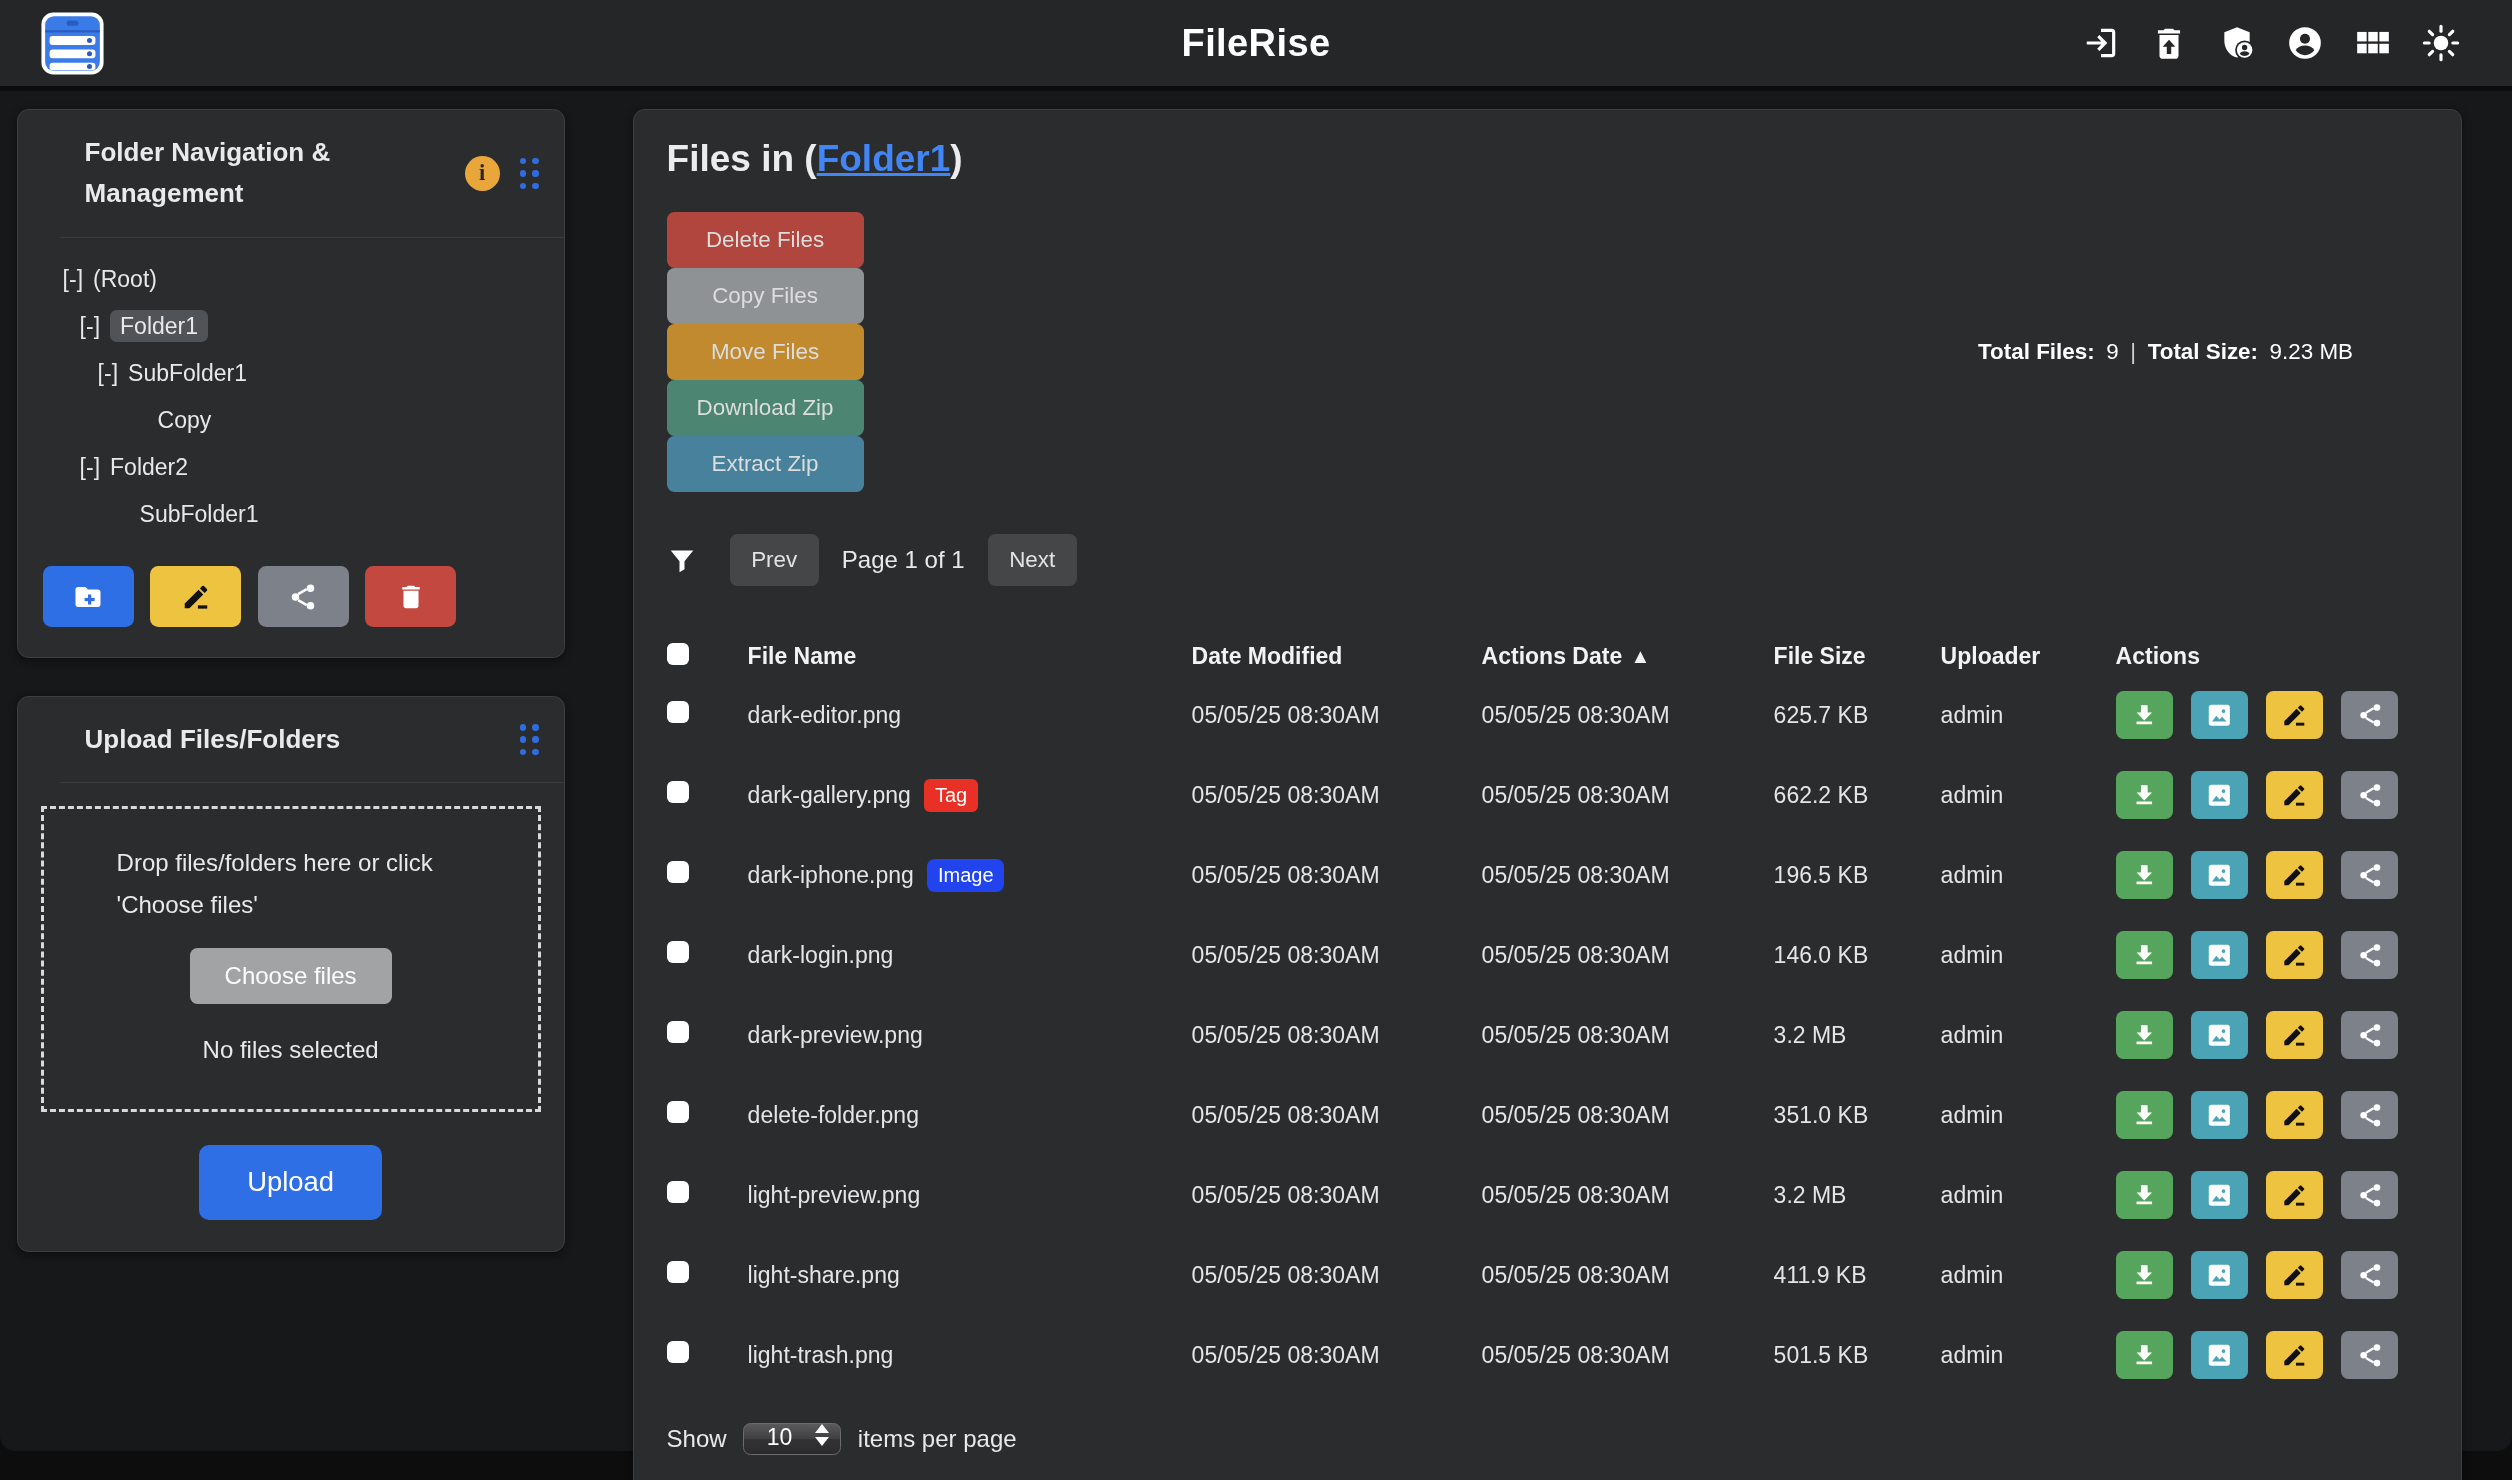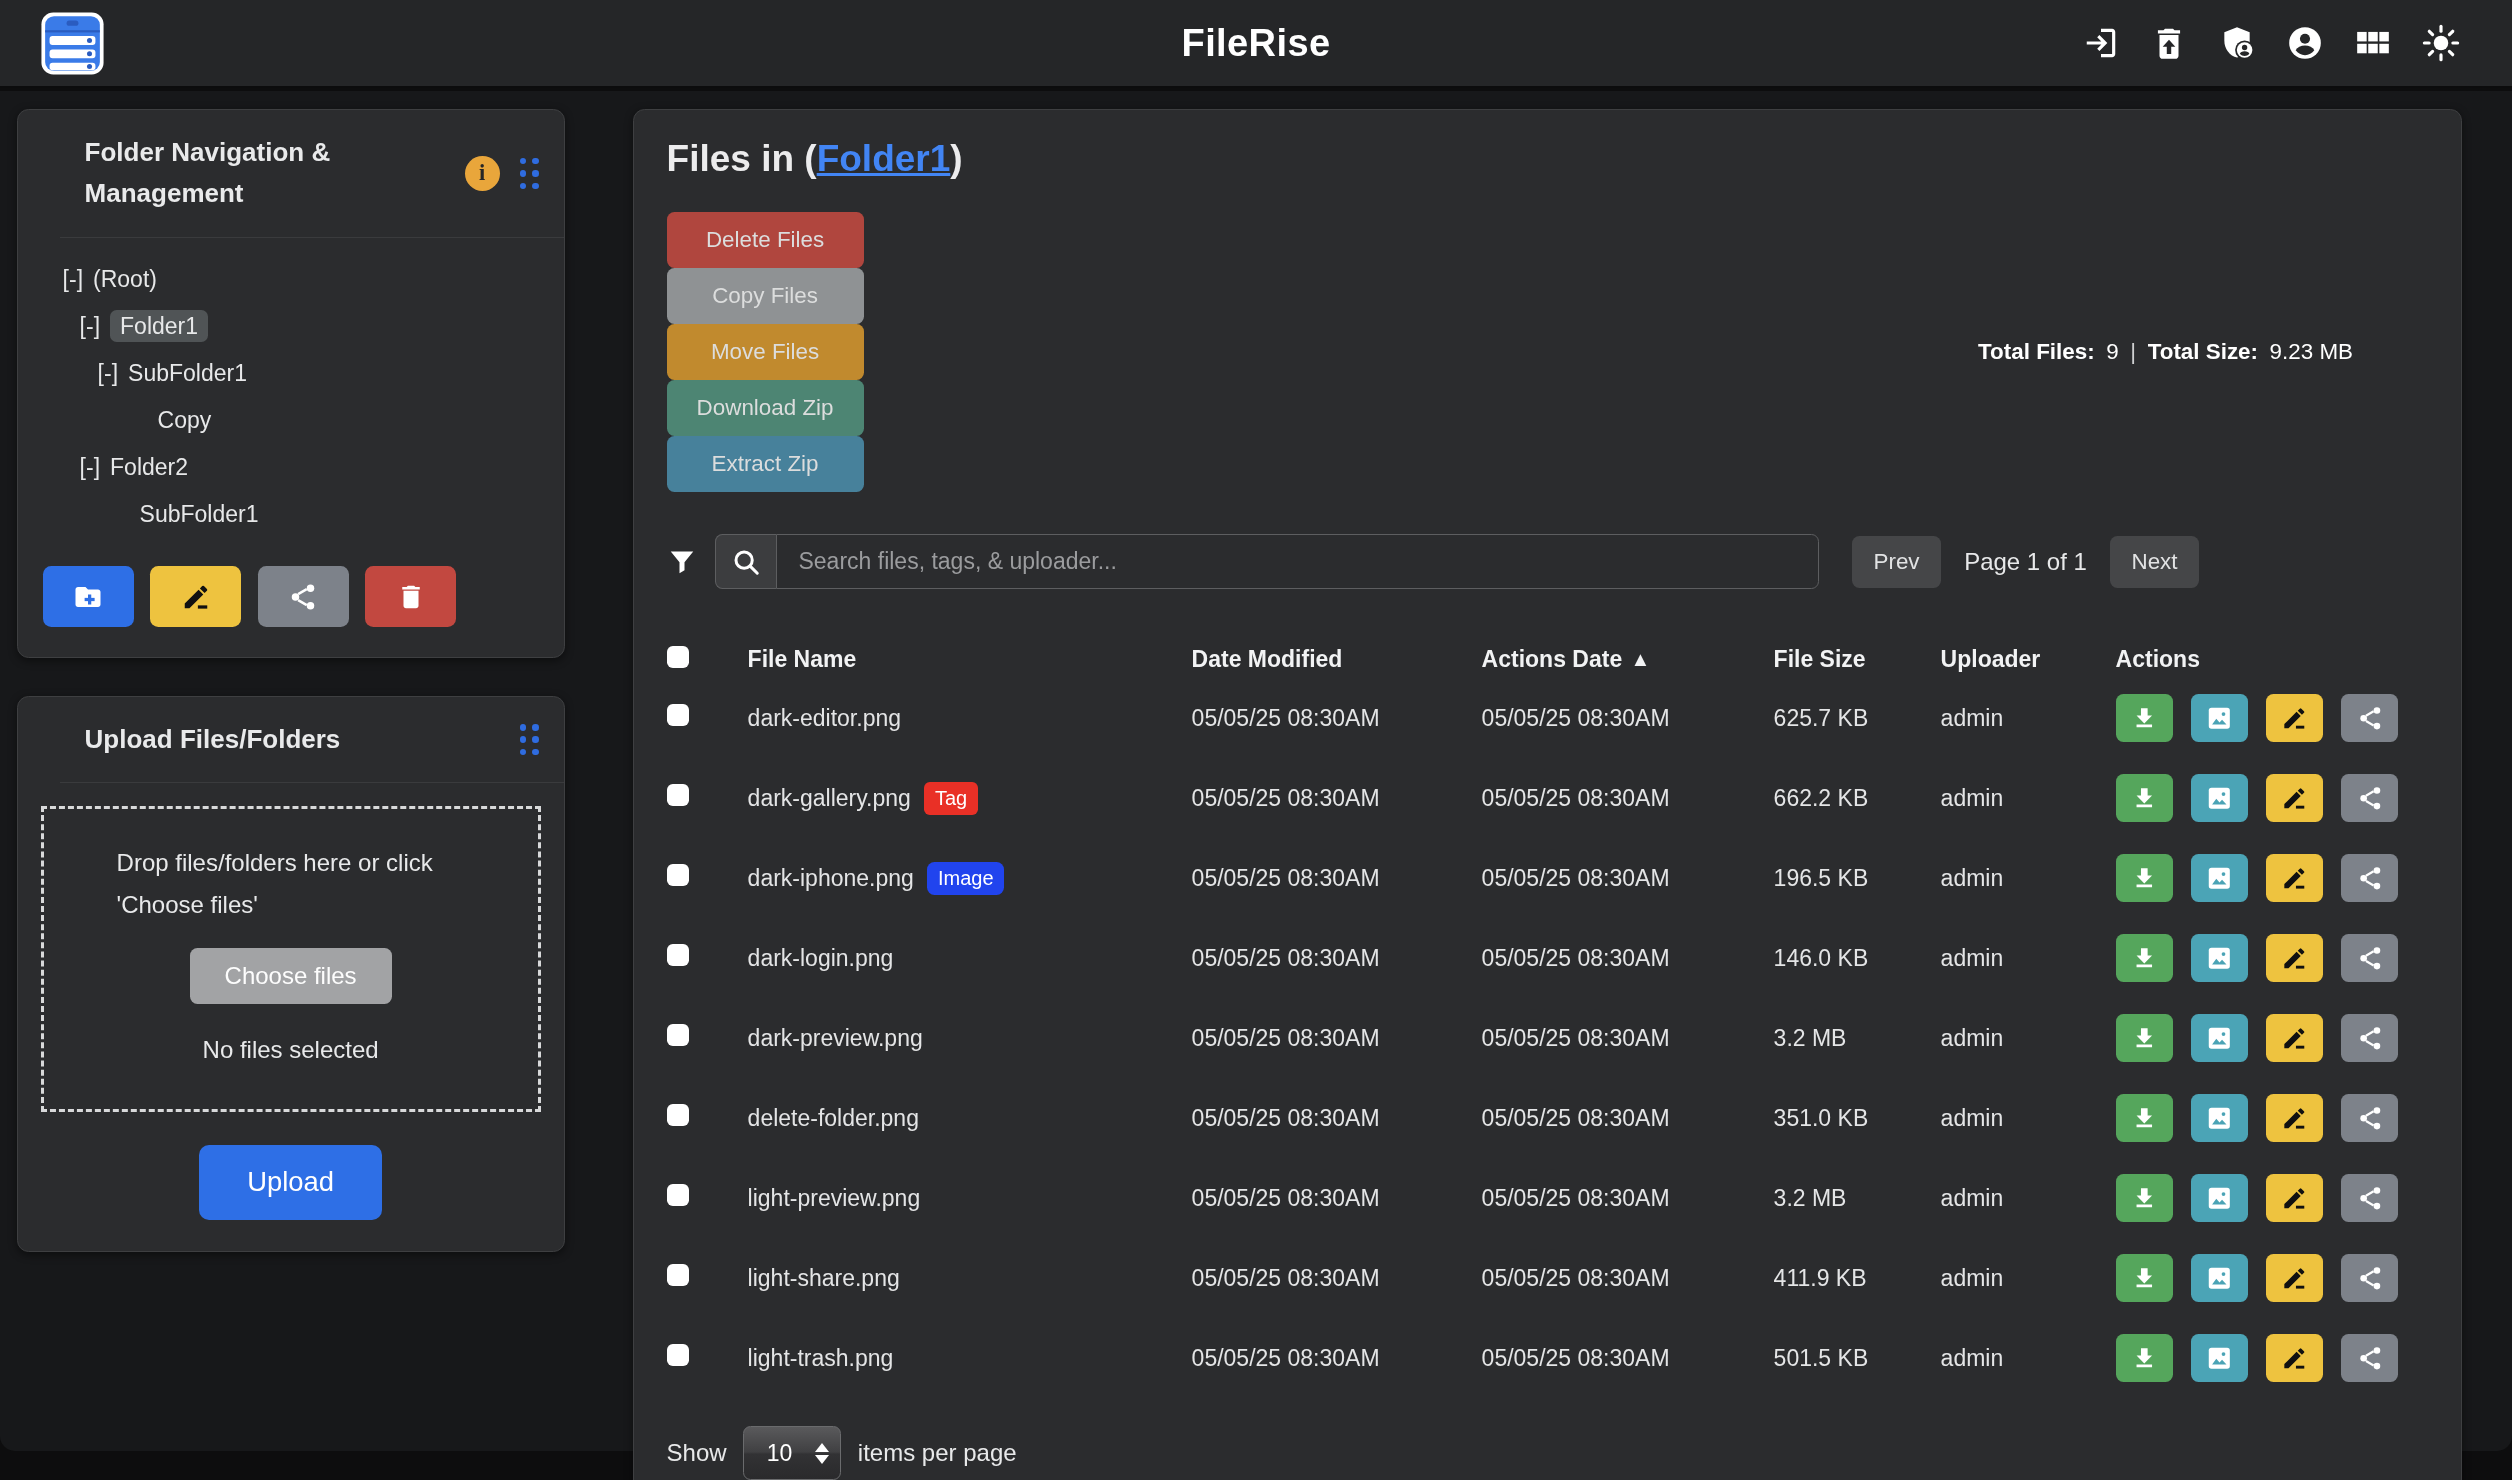--- a/index.html
+++ b/index.html
@@ -81,21 +81,21 @@
   .badge.image { background:var(--image-blue); border-radius:7.5px; }
   .actions-cell { display:flex; gap:18.3px; }
   .act-btn { width:57px; height:48px; border:none; border-radius:7.5px; cursor:pointer; display:flex; align-items:center; justify-content:center; }
   .act-btn svg { width:26.6px; height:26.6px; }
   .act-btn.dl { background:var(--action-green); }
   .act-btn.pv { background:var(--action-teal); }
   .act-btn.ed { background:var(--action-yellow); }
   .act-btn.sh { background:var(--action-gray); }
 
   .perpage { display:flex; align-items:center; gap:16.6px; margin-top:28px; padding-bottom:18.3px; color:#e8e9ea; font-size:24px; }
-  .fake-select { width:98px; height:54px; border-radius:7.5px; border:0.8px solid #6a6b6d; background:linear-gradient(#5a5a5c 0%, #404042 48%, #323234 52%, #2a2a2c 100%); display:flex; align-items:center; cursor:pointer; }
+  .fake-select { width:98px; height:32px; border-radius:7.5px; border:0.8px solid #6a6b6d; background:linear-gradient(#5a5a5c 0%, #404042 48%, #323234 52%, #2a2a2c 100%); display:flex; cursor:pointer; }
   .fake-select .val { flex:1; text-align:center; color:#fff; font-size:23px; }
   .spinner { display:flex; flex-direction:column; gap:3.3px; margin-right:11.6px; }
   .spinner i { width:0; height:0; border-left:7.5px solid transparent; border-right:7.5px solid transparent; }
   .spinner .up { border-bottom:9.1px solid #fff; }
   .spinner .dn { border-top:9.1px solid #fff; }
 </style>
 </head>
 <body>
 
 <header class="topbar">
@@ -291,29 +291,20 @@
         <span class="bar">|</span>
         <b>Total Size:</b>
         <span>9.23 MB</span>
       </div>
     </div>
 
     <div class="search-row">
       <svg class="filter-ico" viewBox="0 0 24 24" fill="#fff">
             <path d="M3 4h18l-7 8.5V19l-4 2.3v-8.8L3 4z"></path>
           </svg>
-      <div class="search-group">
-        <span class="search-btn">
-          <svg viewBox="0 0 24 24" fill="none" stroke="#fff" stroke-width="2.4">
-                <circle cx="10.5" cy="10.5" r="6.5"></circle>
-                <line x1="15.5" y1="15.5" x2="21" y2="21" stroke-linecap="round"></line>
-              </svg>
-        </span>
-        <input class="search-input" type="text" placeholder="Search files, tags, &amp; uploader..." style="">
-      </div>
       <button class="pg-btn prev">Prev</button>
       <span class="pg-info">Page 1 of 1</span>
       <button class="pg-btn">Next</button>
     </div>
 
     <div class="table">
       <div class="trow thead">
         <span><input type="checkbox" class="cb" style=""></span>
         <span class="th">
               <span>File Name</span>

